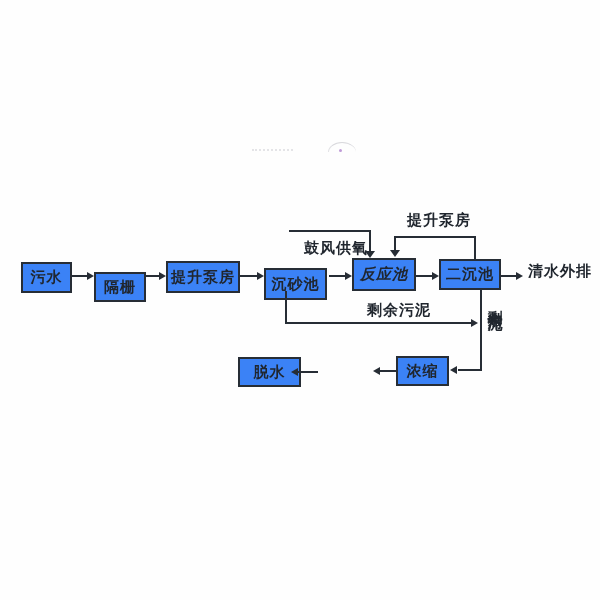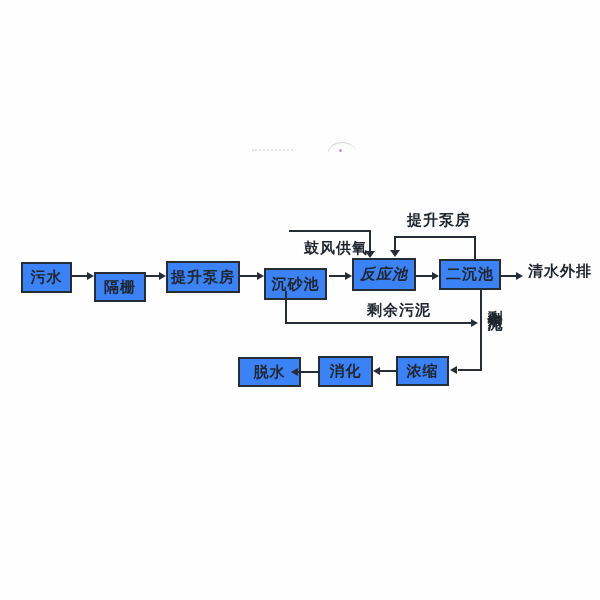--- a/index.html
+++ b/index.html
@@ -64,21 +64,20 @@
   <div class="smudge-dot"></div>
 
   <div class="node" style="left:21px;top:262px;width:51px;height:31px;">污水</div>
   <div class="node" style="left:94px;top:272px;width:52px;height:30px;">隔栅</div>
   <div class="node" style="left:166px;top:261px;width:74px;height:32px;">提升泵房</div>
   <div class="node" style="left:264px;top:268px;width:63px;height:32px;">沉砂池</div>
   <div class="node" style="left:352px;top:258px;width:64px;height:33px;font-style:italic;">反应池</div>
   <div class="node" style="left:396px;top:356px;width:53px;height:30px;">浓缩</div>
 
   <div class="node" style="left:439px;top:259px;width:62px;height:31px;">二沉池</div>
-  <div class="node" style="left:318px;top:356px;width:55px;height:31px;">消化</div>
   <div class="node" style="left:238px;top:357px;width:63px;height:30px;">脱水</div>
 
   <div class="hline" style="left:71px;top:275px;width:17px;"></div>
   <div class="arr-r" style="left:87px;top:272px;"></div>
 
   <div class="hline" style="left:146px;top:275px;width:14px;"></div>
   <div class="arr-r" style="left:159px;top:272px;"></div>
 
   <div class="hline" style="left:240px;top:275px;width:18px;"></div>
   <div class="arr-r" style="left:257px;top:272px;"></div>

